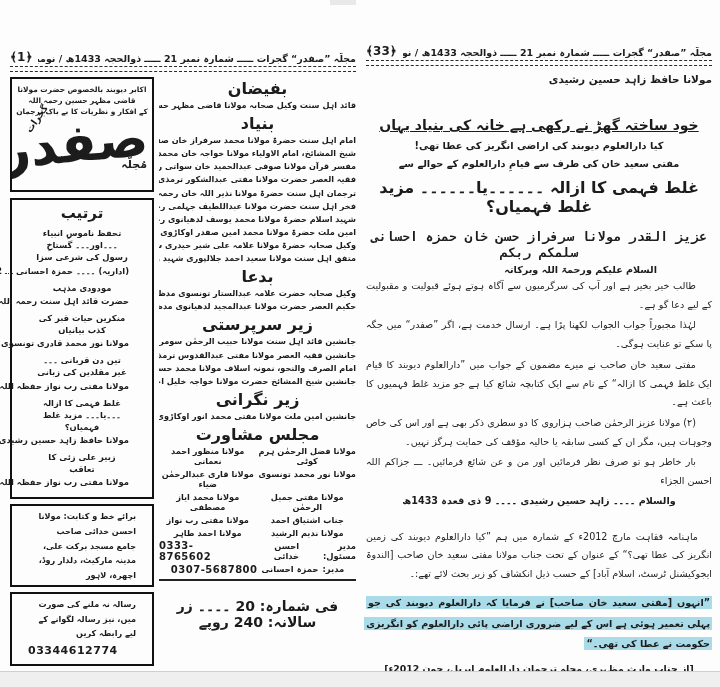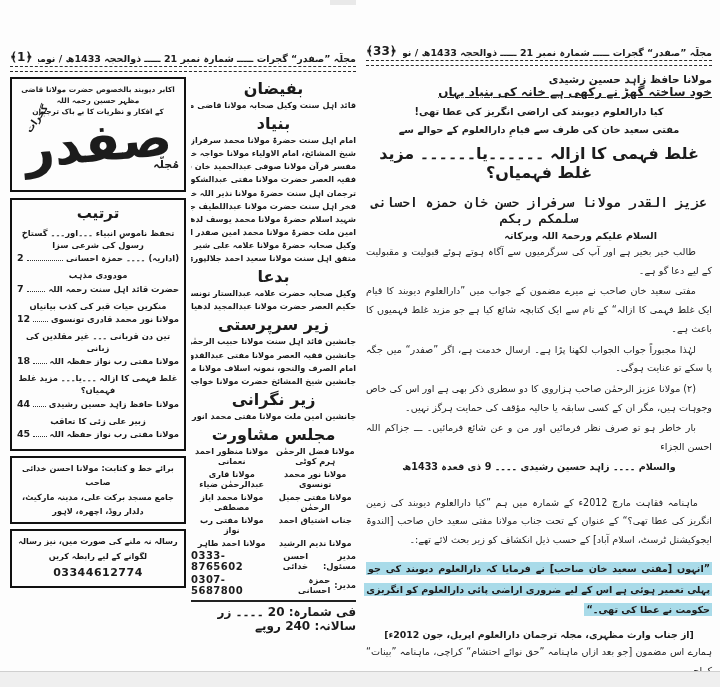--- a/index.html
+++ b/index.html
@@ -19,58 +19,58 @@
   
   .hdr{display:flex;align-items:flex-end;gap:6px;}
   .page-left .hdr{margin-top:50px;}
   .page-right .hdr{margin-top:44px;}
   .hdr-badge{direction:ltr;font-size:12px;font-weight:bold;flex:none;letter-spacing:-1px;}
   .hdr-title{flex:1;direction:rtl;text-align:right;font-size:9.5px;font-weight:bold;white-space:nowrap;overflow:hidden;}
   .rule-double{height:4px;border-top:1.7px dashed #2a2a2a;border-bottom:1.7px dashed #2a2a2a;margin-top:2px;}
 
   
   .cols{display:flex;gap:5px;margin-top:5px;}
-  .col-a{width:176px;flex:none;}
+  .col-a{width:144px;flex:none;}
   .col-b{flex:1;direction:rtl;min-width:0;}
 
   
   .masthead{border:2px solid #111;padding:5px 4px 2px;direction:rtl;text-align:center;position:relative;height:104px;overflow:hidden;}
   .m-tag{font-size:7.4px;line-height:1.5;font-weight:bold;}
   .m-big{font-size:52px;font-weight:bold;line-height:.95;margin-top:2px;transform:rotate(-5deg);letter-spacing:-2px;}
   .m-small{position:absolute;right:5px;bottom:19px;font-size:11px;font-weight:bold;}
   .m-city{position:absolute;left:9px;top:34px;font-size:9.5px;font-weight:bold;transform:rotate(-55deg);}
 
   
-  .toc{border:2px solid #111;margin-top:6px;padding:3px 5px 4px;direction:rtl;}
+  .toc{border:2px solid #111;margin-top:6px;padding:3px 23px 4px;direction:rtl;}
   .toc-h{text-align:center;font-size:15px;font-weight:bold;margin:1px 0 5px;}
   .toc-entry{margin-bottom:6px;}
   .toc-title{font-size:8.4px;font-weight:bold;text-align:center;line-height:1.45;}
   .toc-meta{display:flex;align-items:flex-end;gap:3px;font-size:8.4px;margin-top:1px;}
   .toc-author{font-weight:bold;white-space:nowrap;}
   .leader{flex:1;border-bottom:1.4px dotted #333;margin-bottom:2px;min-width:8px;}
   .toc-page{direction:ltr;font-weight:bold;font-size:9.5px;flex:none;}
 
   
-  .cbox{border:2px solid #111;margin-top:5px;padding:3px 4px;direction:rtl;text-align:center;font-size:8.1px;font-weight:bold;line-height:1.8;}
+  .cbox{border:2px solid #111;margin-top:5px;padding:3px 16px;direction:rtl;font-size:8.1px;font-weight:bold;line-height:1.8;}
   .cbox .phone{direction:ltr;font-size:11px;display:block;letter-spacing:.5px;}
 
   
   .sec-h{text-align:center;font-weight:bold;font-size:16px;margin:2px 0 1px;}
   .sline{text-align:right;font-size:8.1px;line-height:1.62;white-space:nowrap;overflow:hidden;font-weight:bold;}
   .cgrid{display:grid;grid-template-columns:1fr 1fr;column-gap:2px;row-gap:3px;font-size:8.2px;font-weight:bold;text-align:center;margin-top:2px;}
   .edblock{margin-top:3px;text-align:center;font-size:8.6px;font-weight:bold;line-height:1.5;}
   .edphone{direction:ltr;unicode-bidi:embed;font-size:11px;letter-spacing:.5px;}
   .edline{display:flex;justify-content:center;gap:4px;align-items:center;font-size:8.4px;font-weight:bold;margin-top:2px;}
   .edline .edphone{font-size:10px;}
-  .price{border-top:2px solid #222;margin-top:4px;padding-top:3px;font-weight:bold;font-size:12px;direction:rtl;}
+  .price{border-top:2px solid #222;margin-top:4px;padding-top:17px;text-align:center;font-weight:bold;font-size:14px;direction:rtl;}
 
   
   .art{direction:rtl;}
   .a-author{text-align:right;font-weight:bold;font-size:10.5px;margin-top:7px;}
-  .a-epigraph{font-size:12px;font-weight:bold;text-decoration:underline;}
+  .a-epigraph{text-align:center;font-size:14px;font-weight:bold;text-decoration:underline;margin-top:32px;}
   .a-deck{text-align:center;font-size:9.8px;font-weight:bold;margin-top:7px;}
   .a-title{text-align:center;font-size:16px;font-weight:bold;margin-top:9px;letter-spacing:-.5px;}
   .a-salutation{text-align:center;font-size:13px;font-weight:bold;margin-top:13px;font-family:Liberation Mono, monospace;}
   .a-salam{text-align:right;padding-right:55px;font-size:9.6px;font-weight:bold;margin-top:3px;}
   .a-p{font-size:9.6px;line-height:1.95;text-align:justify;margin:2px 0 0;text-indent:16px;font-weight:500;}
   .a-signoff{text-align:center;font-size:9.6px;font-weight:bold;margin-top:4px;}
   .a-body2{font-size:9.6px;line-height:1.95;text-align:justify;margin-top:22px;text-indent:14px;font-weight:500;}
   .a-hl{font-size:9.6px;line-height:2.1;text-align:justify;margin-top:5px;font-weight:bold;}
   .a-hl span{background:#a9dbe9;box-decoration-break:clone;-webkit-box-decoration-break:clone;padding:1px 2px;}
   .a-cite{text-align:center;font-size:9.4px;font-weight:bold;margin-top:4px;}
@@ -233,22 +233,22 @@
       <div class="a-author">مولانا حافظ زاہد حسین رشیدی</div>
       <div class="a-epigraph">خود ساختہ گھڑ نے رکھی ہے خانہ کی بنیاد یہاں</div>
       <div class="a-deck">کیا دارالعلوم دیوبند کی اراضی انگریز کی عطا تھی!</div>
       <div class="a-deck">مفتی سعید خان کی طرف سے قیامِ دارالعلوم کے حوالے سے</div>
       <div class="a-title">غلط فہمی کا ازالہ ۔۔۔۔۔۔یا۔۔۔۔۔۔ مزید غلط فہمیاں؟</div>
 
       <div class="a-salutation">عزیز القدر مولانا سرفراز حسن خان حمزہ احسانی سلمکم ربکم</div>
       <div class="a-salam">السلام علیکم ورحمۃ اللہ وبرکاتہ</div>
 
       <p class="a-p">طالب خیر بخیر ہے اور آپ کی سرگرمیوں سے آگاہ ہوتے ہوئے قبولیت و مقبولیت کے لیے دعا گو ہے۔</p>
+      <p class="a-p">لہٰذا مجبوراً جواب الجواب لکھنا پڑا ہے۔ ارسال خدمت ہے، اگر ”صفدر“ میں جگہ پا سکے تو عنایت ہوگی۔</p>
       <p class="a-p">مفتی سعید خان صاحب نے میرے مضمون کے جواب میں ”دارالعلوم دیوبند کا قیام ایک غلط فہمی کا ازالہ“ کے نام سے ایک کتابچہ شائع کیا ہے جو مزید غلط فہمیوں کا باعث ہے۔</p>
-      <p class="a-p">لہٰذا مجبوراً جواب الجواب لکھنا پڑا ہے۔ ارسال خدمت ہے، اگر ”صفدر“ میں جگہ پا سکے تو عنایت ہوگی۔</p>
       <p class="a-p">(۲) مولانا عزیز الرحمٰن صاحب ہزاروی کا دو سطری ذکر بھی ہے اور اس کی خاص وجوہات ہیں، مگر ان کے کسی سابقہ یا حالیہ مؤقف کی حمایت ہرگز نہیں۔</p>
       <p class="a-p">بار خاطر ہو تو صرف نظر فرمائیں اور من و عن شائع فرمائیں۔ ـــ جزاکم اللہ احسن الجزاء</p>
 
       <div class="a-signoff">والسلام ۔۔۔۔ زاہد حسین رشیدی ۔۔۔۔ 9 ذی قعدہ 1433ھ</div>
 
       <p class="a-body2">ماہنامہ فقاہت مارچ 2012ء کے شمارہ میں ہم ”کیا دارالعلوم دیوبند کی زمین انگریز کی عطا تھی؟“ کے عنوان کے تحت جناب مولانا مفتی سعید خان صاحب [الندوۃ ایجوکیشنل ٹرسٹ، اسلام آباد] کے حسب ذیل انکشاف کو زیر بحث لائے تھے:۔</p>
       <p class="a-hl"><span>”انہوں [مفتی سعید خان صاحب] نے فرمایا کہ دارالعلوم دیوبند کی جو پہلی تعمیر ہوئی ہے اس کے لیے ضروری اراضی پائی دارالعلوم کو انگریزی حکومت نے عطا کی تھی۔“</span></p>
       <div class="a-cite">[از جناب وارث مظہری، مجلہ ترجمان دارالعلوم اپریل، جون 2012ء]</div>
       <p class="a-closing">ہمارے اس مضمون [جو بعد ازاں ماہنامہ ”حق نوائے احتشام“ کراچی، ماہنامہ ”بینات“ کراچی</p>
     </div>

